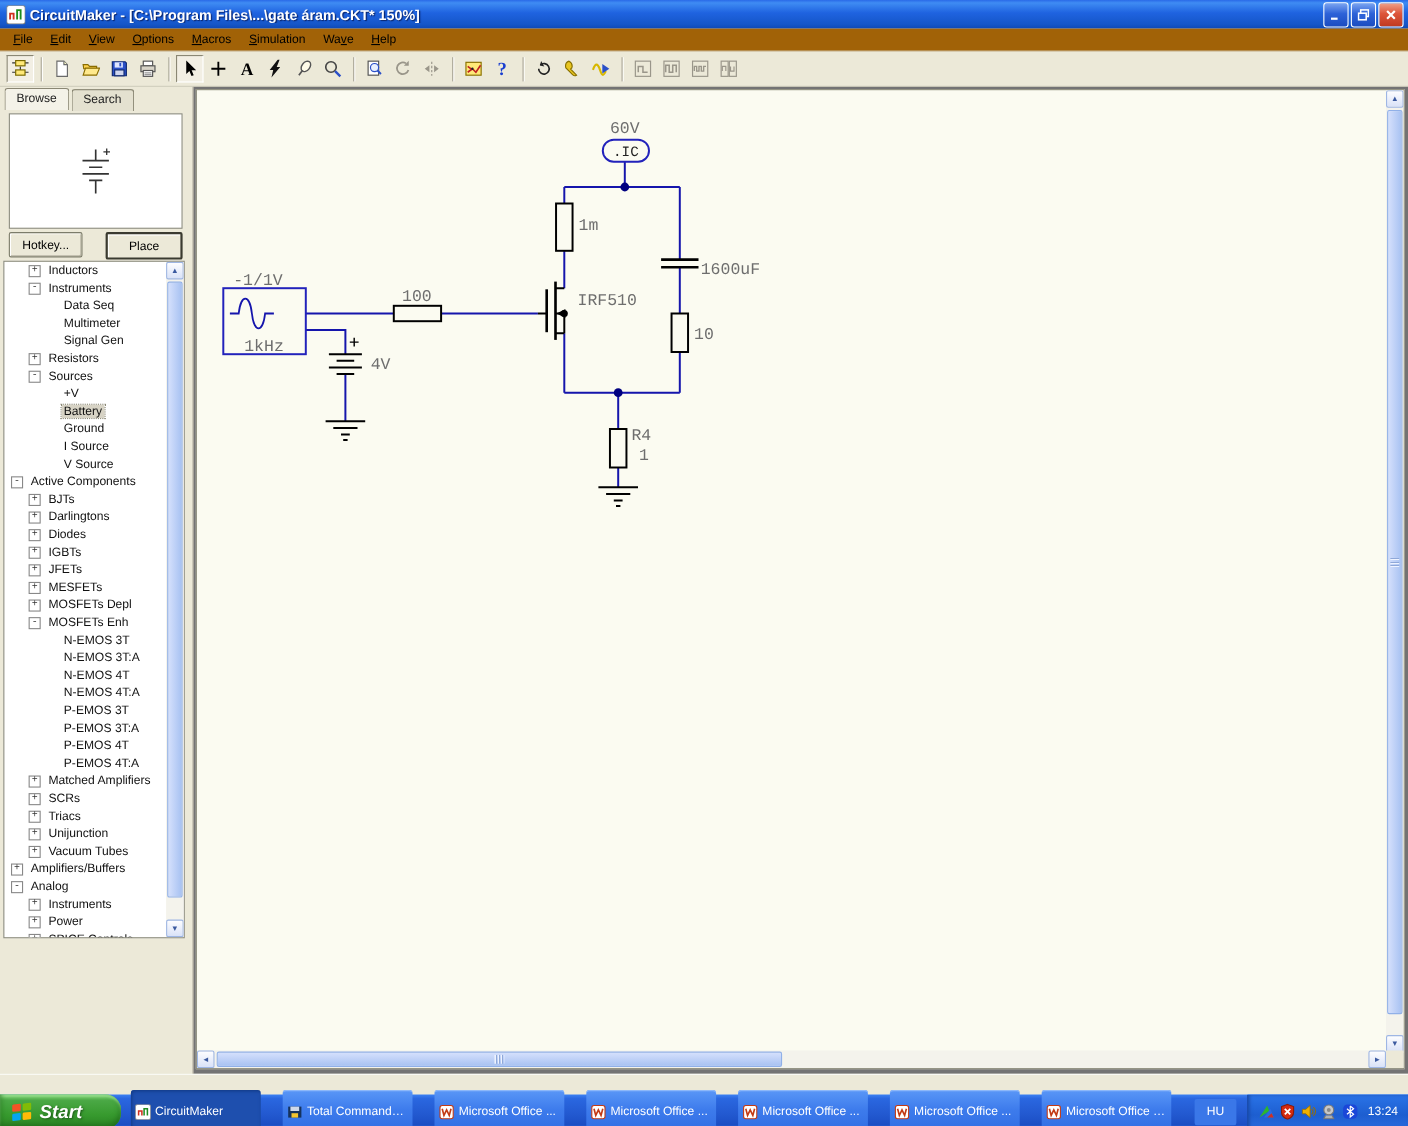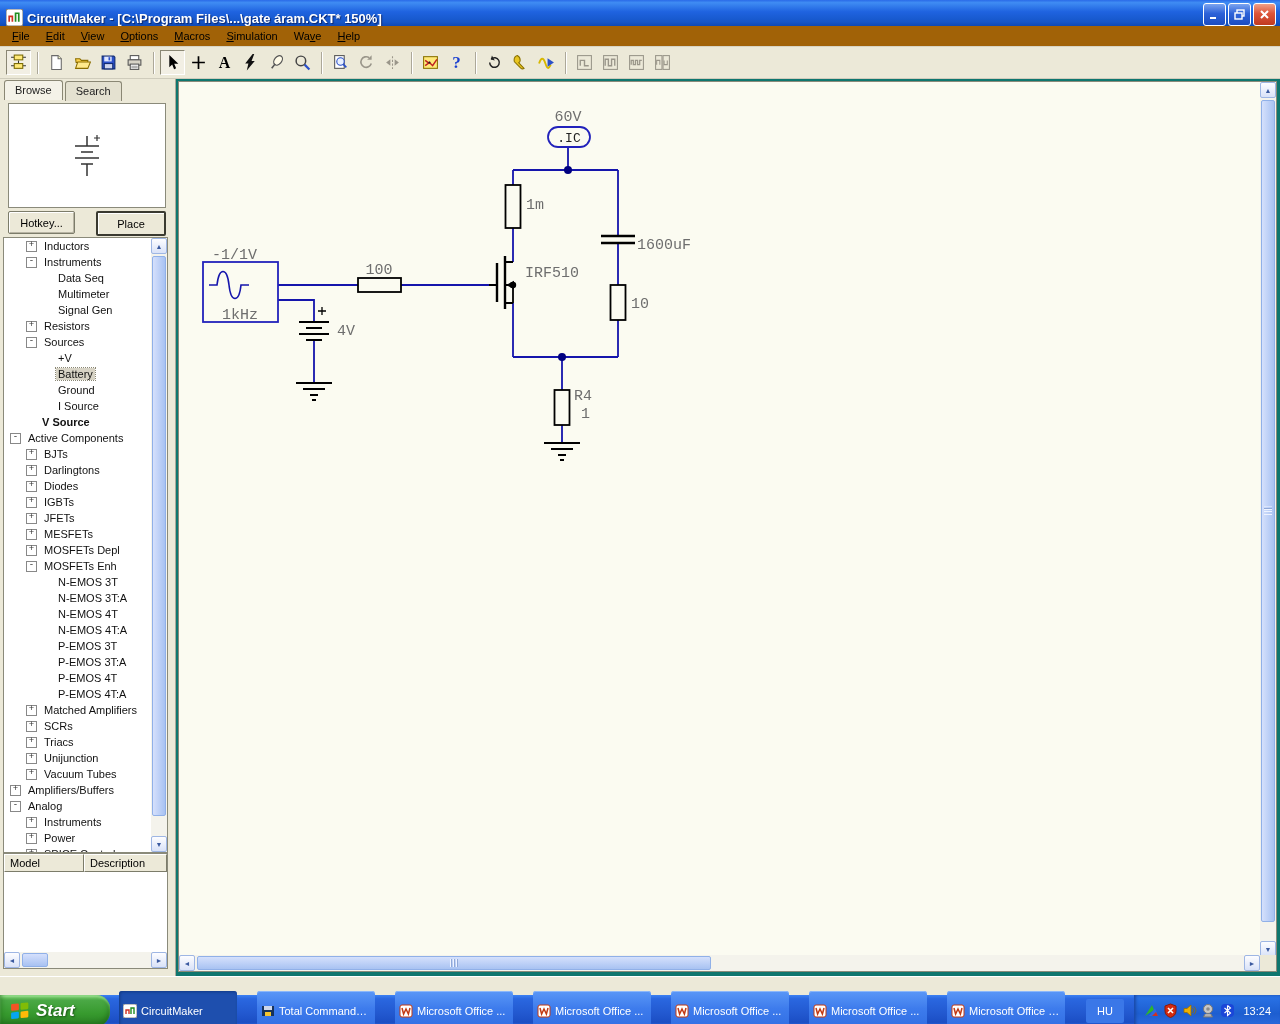--- a/index.html
+++ b/index.html
@@ -1,20 +1,20 @@
 <!DOCTYPE html>
 <html><head>
 <meta charset="utf-8">
 <style>
   html,body{margin:0;padding:0;}
   #screen{position:relative;width:1280px;height:1024px;overflow:hidden;
     font-family:"Liberation Sans",sans-serif;background:#ece9d8;user-select:none;}
 
   
-  .titlebar{height:26px;display:flex;align-items:flex-end;padding:0 4px;
+  .titlebar{height:26px;display:flex;align-items:center;padding:0 4px;
     background:linear-gradient(180deg,#2a6ae8 0%,#3f8cf3 10%,#1f63e0 45%,#1556c8 85%,#0e49b5 100%);}
   .titlebar .app-icon{width:17px;height:17px;margin:0 4px 0 2px;flex:0 0 auto;}
   .title-text{color:#fff;font-weight:bold;font-size:13px;text-shadow:1px 1px 1px #0a246a;
     white-space:nowrap;overflow:hidden;flex:1;}
   .tb-ctrl{width:21px;height:21px;margin-left:2px;border:1px solid #fff;border-radius:3px;
     display:flex;align-items:center;justify-content:center;flex:0 0 auto;
     background:linear-gradient(180deg,#7ba4f0,#2d62d8 45%,#1b4cc0);}
   .tb-ctrl.close{background:linear-gradient(180deg,#f0a088,#dd553a 45%,#c03a20);}
 
   
@@ -78,21 +78,21 @@
 
   
   .model-box{position:absolute;left:3px;top:774px;width:163px;height:114px;background:#fff;
     border:1px solid #8a8a7a;overflow:hidden;}
   .model-header{display:flex;height:18px;font-size:11px;}
   .col-hdr{background:#ece9d8;border:1px solid #7c7c6a;border-left-color:#fff;border-top-color:#fff;
     display:flex;align-items:center;padding-left:5px;box-sizing:border-box;color:#000;}
   .model-hscroll{position:absolute;left:0;bottom:0;width:100%;height:16px;background:#f4f3ec;}
 
   
-  .canvas-wrap{flex:1;position:relative;background:#0f766e;padding:2px;}
+  .canvas-wrap{flex:1;position:relative;background:#737373;padding:2px;}
   .canvas{position:relative;width:1099px;height:891px;background:#fbfbf1;
     border:1px solid #8a8a7a;box-sizing:border-box;overflow:hidden;}
   .canvas-vscroll{position:absolute;right:0;top:0;width:16px;height:875px;background:#f4f3ec;}
   .canvas-hscroll{position:absolute;left:0;bottom:0;height:16px;width:1081px;background:#f4f3ec;}
   .sb-corner{position:absolute;right:0;bottom:0;width:16px;height:16px;background:#ece9d8;}
 
   .schem-label{font-family:"Liberation Mono",monospace;font-size:15px;fill:#6e6e6e;}
 
   
   .statusstrip{height:18px;background:#ece9d8;border-top:1px solid #fff;}
@@ -363,21 +363,21 @@
             </div>
             <div class="tree-row" style="padding-left: 52px;">
               <span class="tree-label sel">Battery</span>
             </div>
             <div class="tree-row" style="padding-left: 52px;">
               <span class="tree-label">Ground</span>
             </div>
             <div class="tree-row" style="padding-left: 52px;">
               <span class="tree-label">I Source</span>
             </div>
-            <div class="tree-row" style="padding-left: 36px; font-weight: bold;">
+            <div class="tree-row" style="padding-left: 52px;">
               <span class="tree-label">V Source</span>
             </div>
             <div class="tree-row" style="padding-left: 6px;">
               <span class="expander">-</span>
               <span class="tree-label">Active Components</span>
             </div>
             <div class="tree-row" style="padding-left: 22px;">
               <span class="expander">+</span>
               <span class="tree-label">BJTs</span>
             </div>
@@ -474,31 +474,20 @@
               <span class="tree-label">SPICE Controls</span>
             </div>
           </div>
         <div class="tree-vscroll">
           <div class="sb-btn" style="top:0;left:0;">▲</div>
           <div class="sb-thumb-v" style="top:18px;height:560px;"></div>
           <div class="sb-btn" style="bottom:0;left:0;">▼</div>
         </div>
       </div>
 
-      <div class="model-box">
-        <div class="model-header">
-          <div class="col-hdr" style="width:80px;">Model</div>
-          <div class="col-hdr" style="flex:1;">Description</div>
-        </div>
-        <div class="model-hscroll">
-          <div class="sb-btn" style="left:0;top:0;">◄</div>
-          <div class="sb-thumb-h" style="left:18px;width:26px;"></div>
-          <div class="sb-btn" style="right:0;top:0;">►</div>
-        </div>
-      </div>
     </div>
 
     <div class="canvas-wrap">
       <div class="canvas">
 
         <svg width="1081" height="873" viewBox="0 0 1081 873" style="position:absolute;left:0;top:0;">
 
           <g stroke="#1515ac" stroke-width="1.8" fill="none">
             <path d="M389 65V88M334 88H439M334 88V103M334 146V180M99 203H179M222 203H310M334 221V275M334 275H439M439 88V154M439 161V203M439 238V275M99 218H135V240M135 258V301M383 275V308M383 343V361"></path>
           </g>

